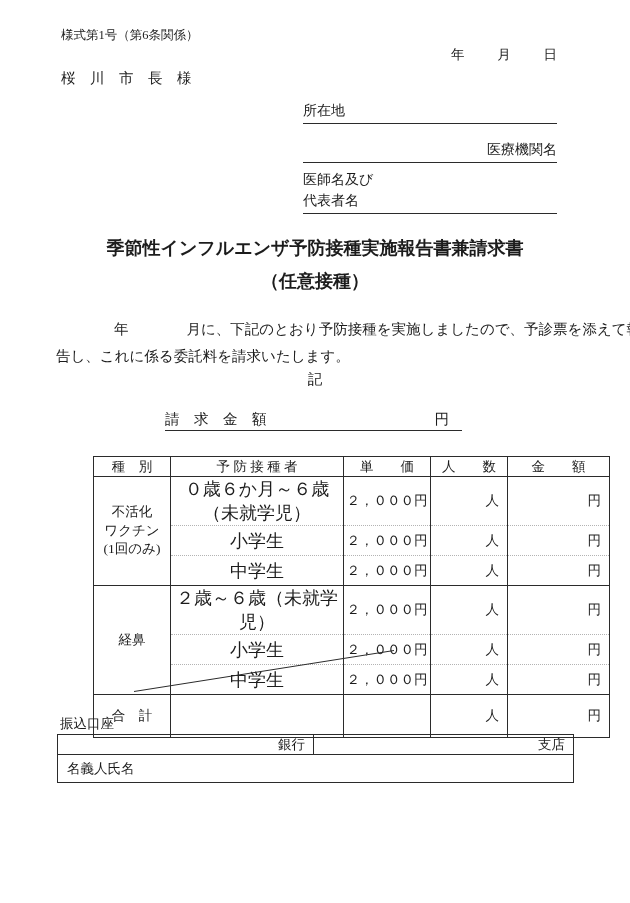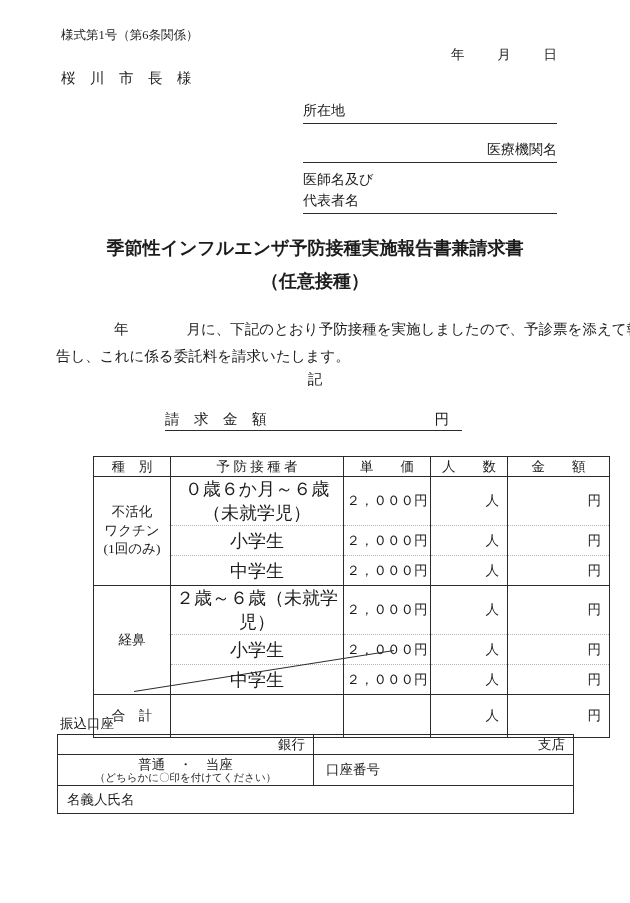--- a/index.html
+++ b/index.html
@@ -184,27 +184,20 @@
     <table>
       <colgroup>
           <col style="width:256px">
           <col style="width:260px">
         </colgroup>
       <tbody>
           <tr class="r1">
         <td>銀行</td>
         <td>支店</td>
       </tr>
-      <tr class="r2">
-        <td class="acct-type-cell">
-          <div class="acct-type">普通　・　当座</div>
-          <div class="acct-note">（どちらかに〇印を付けてください）</div>
-        </td>
-        <td class="acct-no-cell">口座番号</td>
-      </tr>
       <tr class="holder">
         <td colspan="2">名義人氏名</td>
       </tr>
     </tbody>
       </table>
   </div>
 
 </div>
 
 </body></html>

